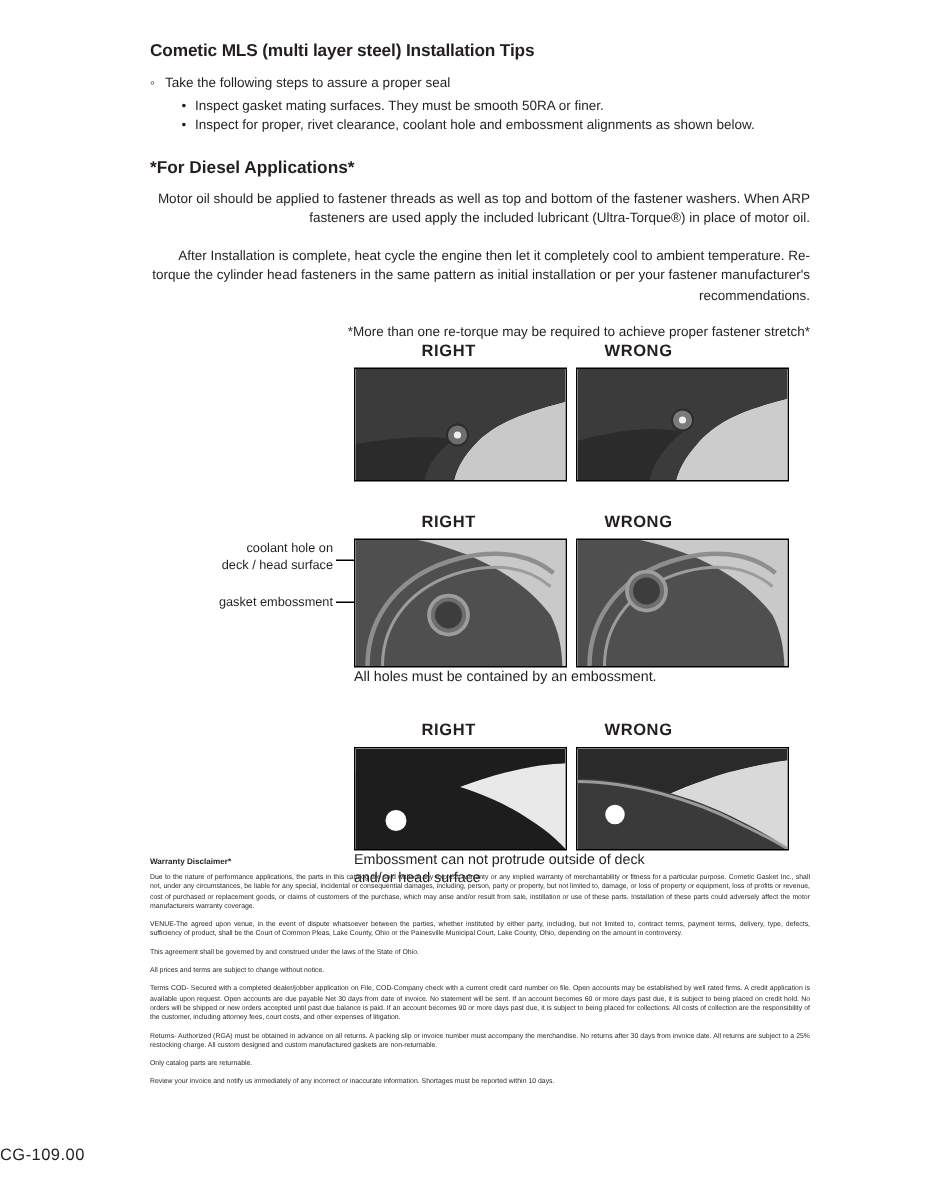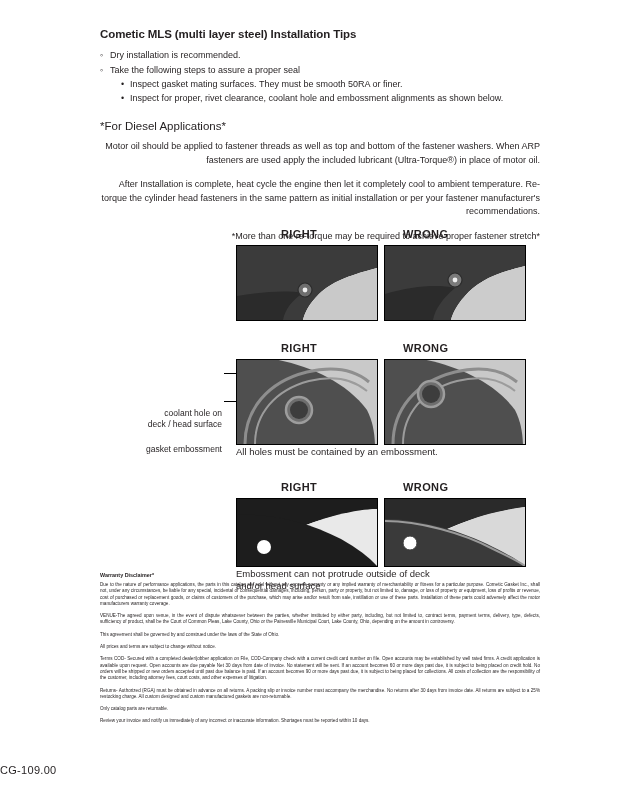--- a/index.html
+++ b/index.html
@@ -66,21 +66,21 @@
   }
   ul.subbullets > li::before {
     content: "\2022";
     position: absolute;
     left: 0;
     top: 0;
     font-size: 9px;
   }
   h2.subtitle {
     font-size: 11.5px;
-    font-weight: normal;
+    font-weight: bold;
     margin: 15px 0 8px 0;
   }
   p.para {
     font-size: 9px;
     line-height: 13.5px;
     margin: 0 0 11px 0;
     text-align: right;
   }
   p.para.last {
     margin-bottom: 0;
@@ -118,21 +118,20 @@
   .caption {
     position: absolute;
     font-size: 9.5px;
     line-height: 12px;
   }
   .anno {
     position: absolute;
     font-size: 8.5px;
     text-align: right;
     line-height: 11px;
-    margin-top: 48px;
   }
   .leader {
     position: absolute;
     background: #000;
     height: 1px;
   }
 
   
   .warranty {
     position: absolute;
@@ -163,23 +162,20 @@
 </style>
 </head>
 <body>
 
 <div class="page">
 
   <div class="content">
     <h1 class="title">Cometic MLS (multi layer steel) Installation Tips</h1>
 
     <ul class="bullets">
-      <li>
-        <span>Dry installation is recommended.</span>
-      </li>
       <li>
         <span>Take the following steps to assure a proper seal</span>
         <ul class="subbullets">
           <li>
             <span>Inspect gasket mating surfaces.  They must be smooth 50RA or finer.</span>
           </li>
           <li>
             <span>Inspect for proper, rivet clearance, coolant hole and embossment alignments as shown below.</span>
           </li>
         </ul>

